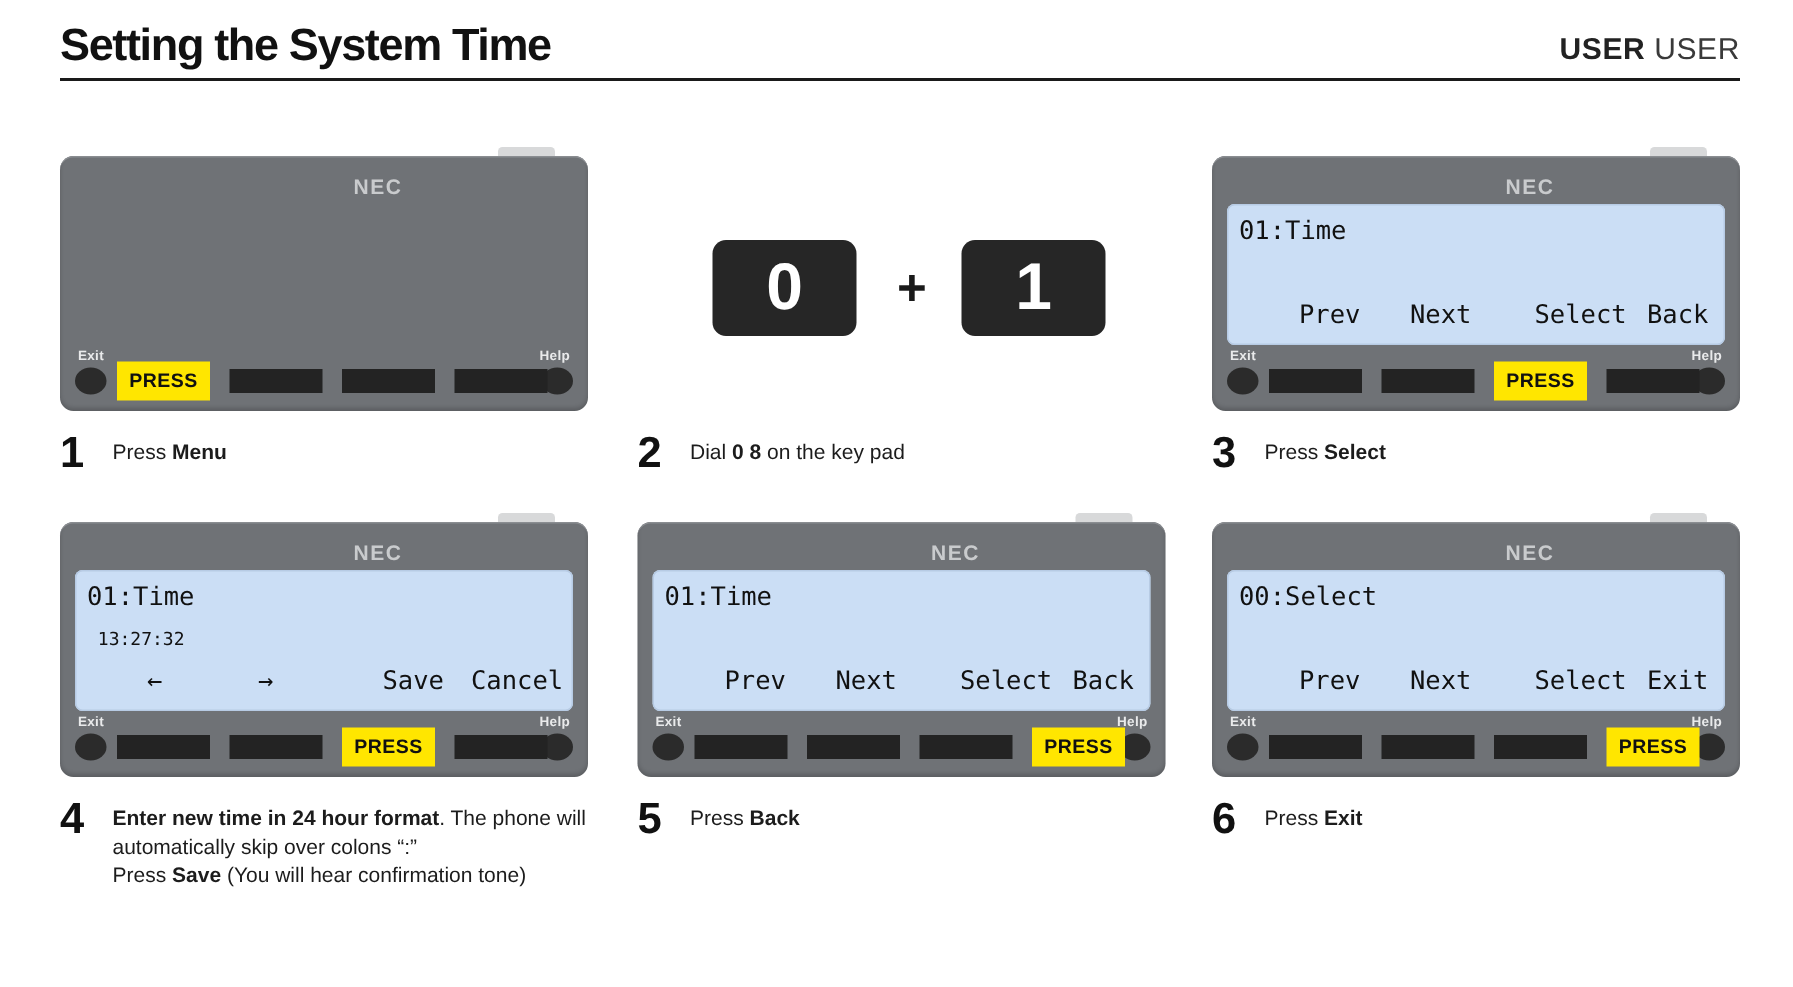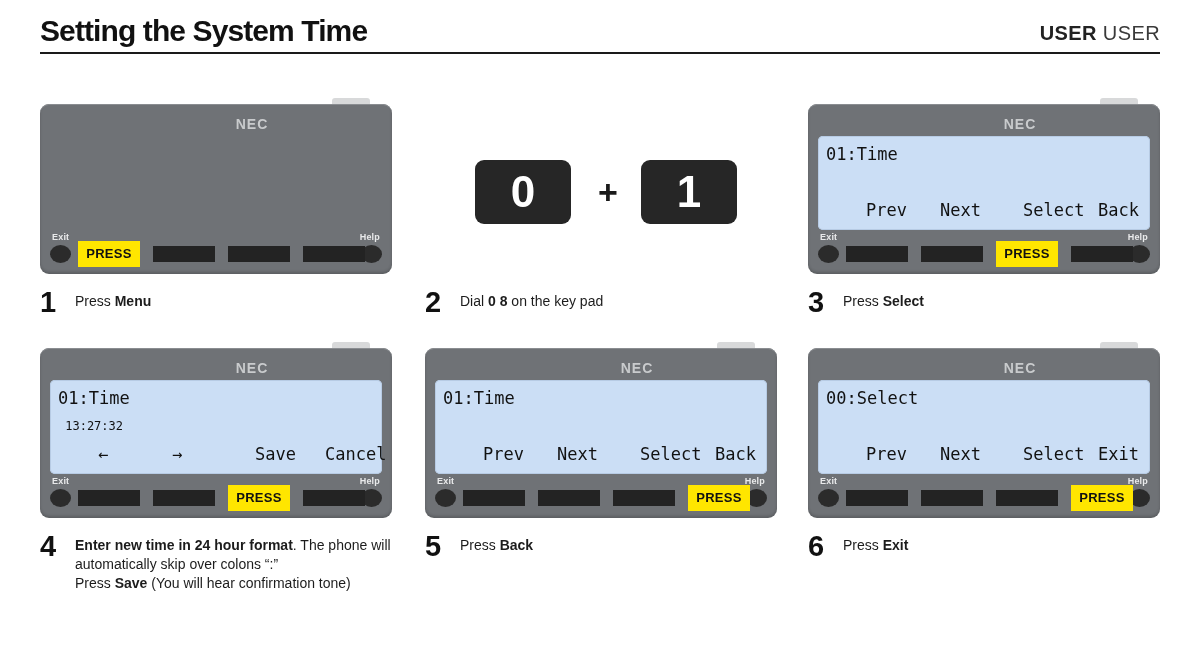--- a/index.html
+++ b/index.html
@@ -332,21 +332,21 @@
         <div class="phone-tab"></div>
         <div class="phone-body">
           <div class="phone-brand">NEC</div>
           <div class="lcd">
             <div class="lcd-cell" style="left: 8px; top: 4px; font-size: 17px; line-height: 28px;">01:Time</div>
             <div class="lcd-cell" style="left: 8px; top: 32px; font-size: 12px; line-height: 28px;"> 13:27:32</div>
             <div class="lcd-softrow">
               <div class="lcd-soft" style="left: 48px;">←</div>
               <div class="lcd-soft" style="left: 122px;">→</div>
               <div class="lcd-soft" style="left: 205px;">Save</div>
-              <div class="lcd-soft" style="left: 275px;">Cancel</div>
+              <div class="lcd-soft" style="left: 264px;">Cancel</div>
             </div>
           </div>
           <div class="keyrow">
             <div class="key-side-label left">Exit</div>
             <div class="key-circle left"></div>
             <div class="key-side-label right">Help</div>
             <div class="key-circle right"></div>
             <div class="softkey" style="left: 28px;"></div>
             <div class="softkey" style="left: 103px;"></div>
             <div class="softkey press" style="left: 178px;">PRESS</div>

